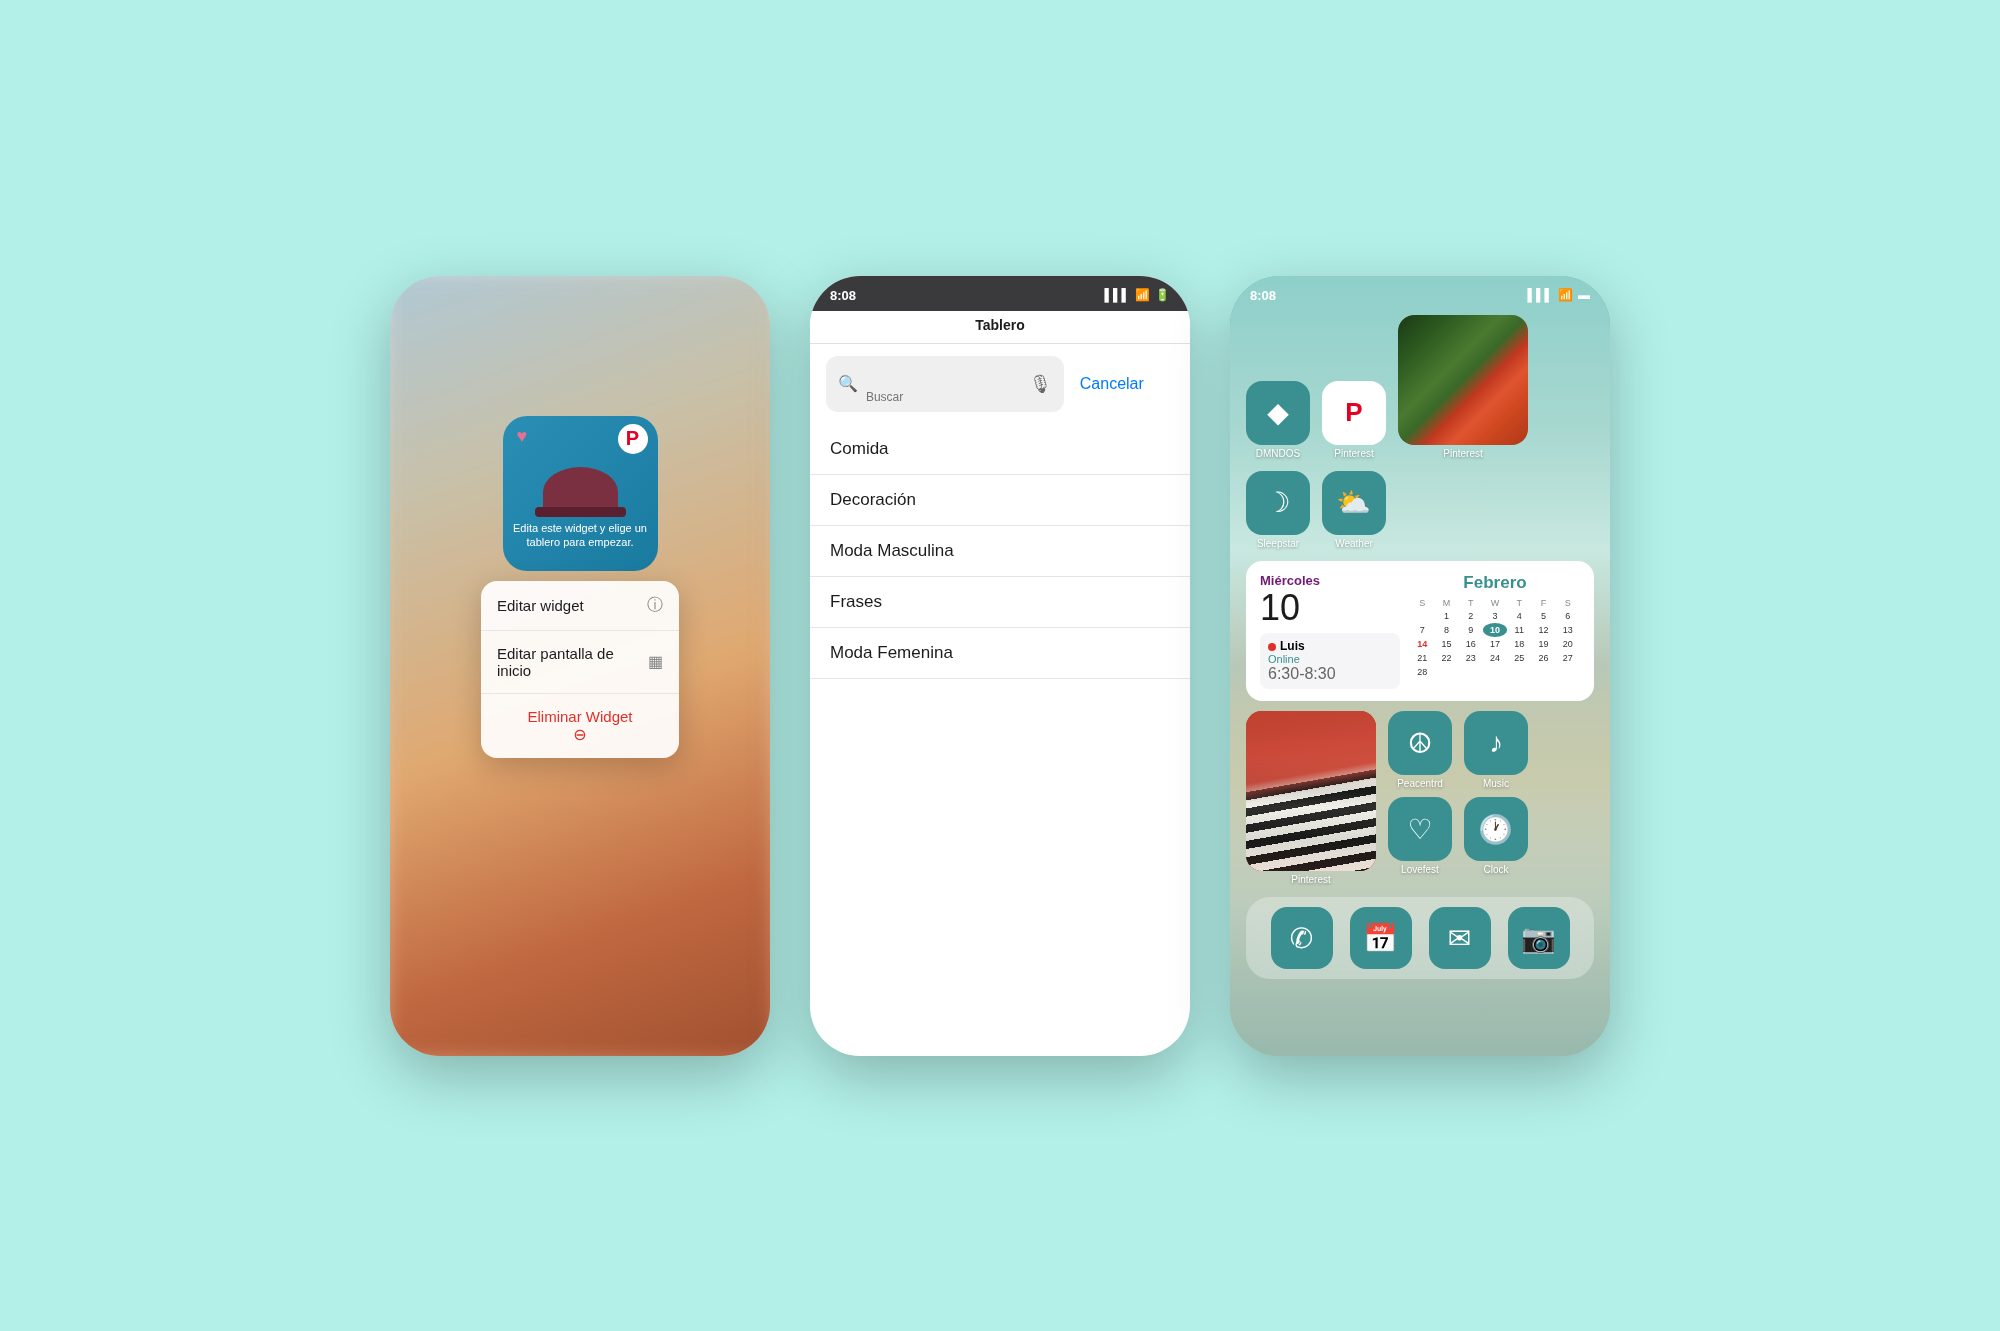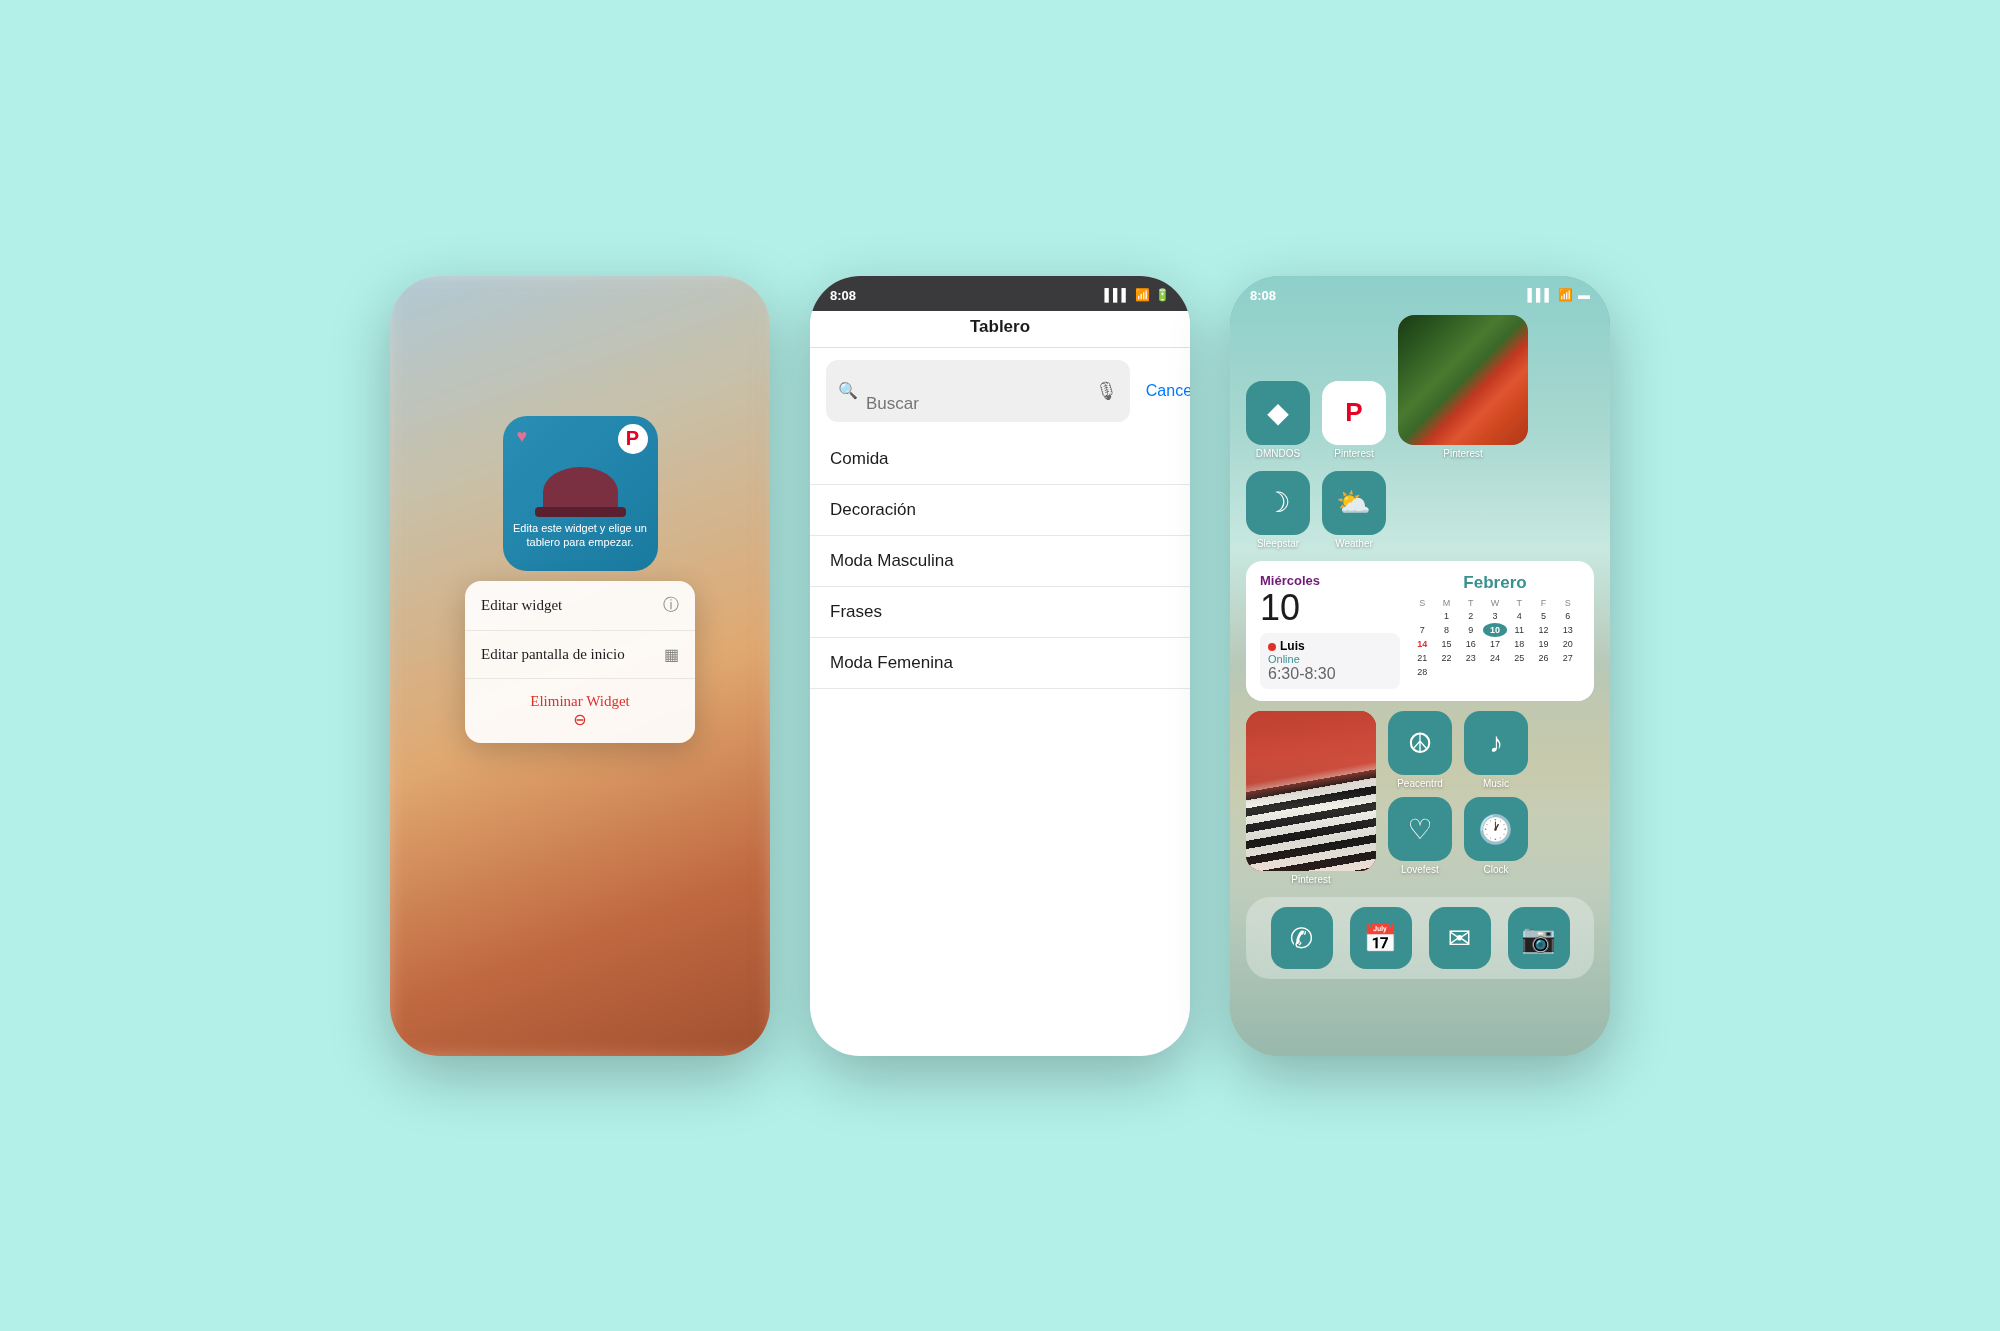--- a/index.html
+++ b/index.html
@@ -90,24 +90,23 @@
       line-height: 1.3;
       margin-top: 4px;
     }
 
     
     .context-menu {
       background: rgba(255,255,255,0.92);
       backdrop-filter: blur(10px);
       border-radius: 16px;
       margin-top: 10px;
-      width: 230px;
+      width: 198px;
       overflow: hidden;
       box-shadow: 0 8px 30px rgba(0,0,0,0.2);
-      font-family: Liberation Serif, serif;
     }
     .context-item {
       display: flex;
       align-items: center;
       justify-content: space-between;
       padding: 14px 16px;
       font-size: 15px;
       font-weight: 500;
       color: #1c1c1e;
       border-bottom: 1px solid rgba(0,0,0,0.08);
@@ -151,40 +150,40 @@
     }
     .status-icons {
       display: flex;
       align-items: center;
       gap: 5px;
       font-size: 12px;
     }
     .tablero-header {
       text-align: center;
       padding: 6px 0 10px;
-      font-size: 17px;
+      font-size: 14px;
       font-weight: 600;
       color: #1c1c1e;
       background: white;
       border-bottom: 1px solid #e0e0e0;
     }
     .search-bar {
       display: flex;
       align-items: center;
       margin: 12px 16px;
       background: #efefef;
       border-radius: 12px;
       padding: 8px 12px;
       gap: 8px;
     }
     .search-bar input {
       flex: 1;
       border: none;
       background: transparent;
-      font-size: 17px;
+      font-size: 12px;
       color: #aaa;
       outline: none;
       margin-top: 26px;
     }
     .search-bar .mic-icon {
       color: #666;
       font-size: 18px;
     }
     .cancel-btn {
       color: #007aff;

